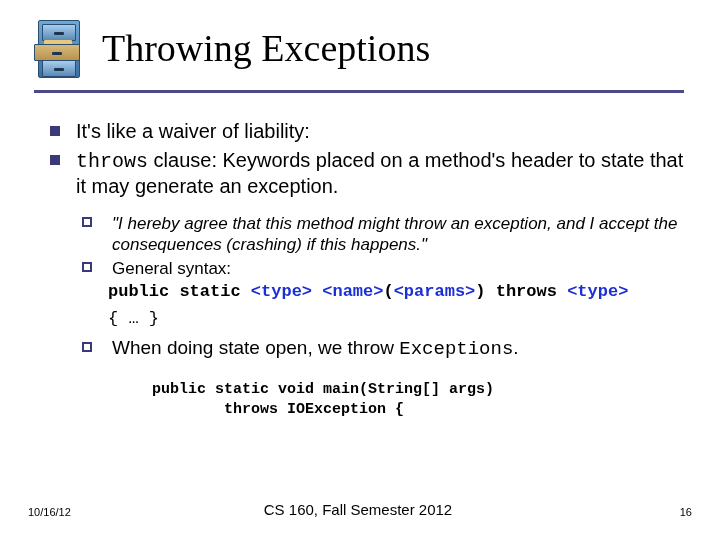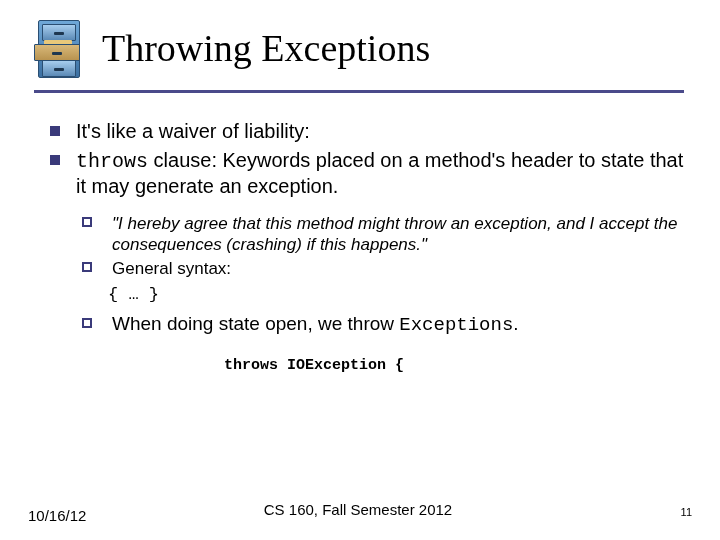--- a/index.html
+++ b/index.html
@@ -134,22 +134,22 @@
   .code-block {
     font-family: "Courier New", Courier, monospace;
     font-weight: bold;
     font-size: 15px;
     line-height: 1.35;
     margin: 18px 0 0 44px;
   }
   .footer-date {
     position: absolute;
     left: 28px;
-    bottom: 16px;
-    font-size: 15px;
+    bottom: 22px;
+    font-size: 11px;
     color: #000;
     margin-top: 32px;
   }
   .footer-center {
     position: absolute;
     left: 0; right: 4px;
     bottom: 22px;
     text-align: center;
     font-size: 15px;
     color: #000;
@@ -203,32 +203,36 @@
       <div class="b2">
         <div class="osb"></div>
         <span>"I hereby agree that this method might throw an exception, and I accept the consequences (crashing) if this happens."</span>
       </div>
 
       <div class="b2 noitalic">
         <div class="osb"></div>
         <span>General syntax:</span>
       </div>
 
+      <div class="codeline">
+        <span>public static </span><span class="blue">&lt;type&gt;</span><span> </span><span class="blue">&lt;name&gt;</span><span>(</span><span class="blue">&lt;params&gt;</span><span>) </span><span>throws </span><span class="blue">&lt;type&gt;</span>
+      </div>
 
       <div class="braces">{ … }</div>
 
       <div class="b2 noitalic" style="font-size:19px;">
         <div class="osb" style="top:6px;"></div>
         <span>When doing state open, we throw </span><span class="tt">Exceptions</span><span>.</span>
       </div>
 
       <div class="code-block">
+        <div>public static void main(String[] args)</div>
         <div>&nbsp;&nbsp;&nbsp;&nbsp;&nbsp;&nbsp;&nbsp;&nbsp;throws IOException {</div>
       </div>
 
     </div>
   </div>
 
   <div class="footer-date">10/16/12</div>
   <div class="footer-center">CS 160, Fall Semester 2012</div>
-  <div class="footer-page">11</div>
+  <div class="footer-page">16</div>
 
 </div>
 
 </body></html>

